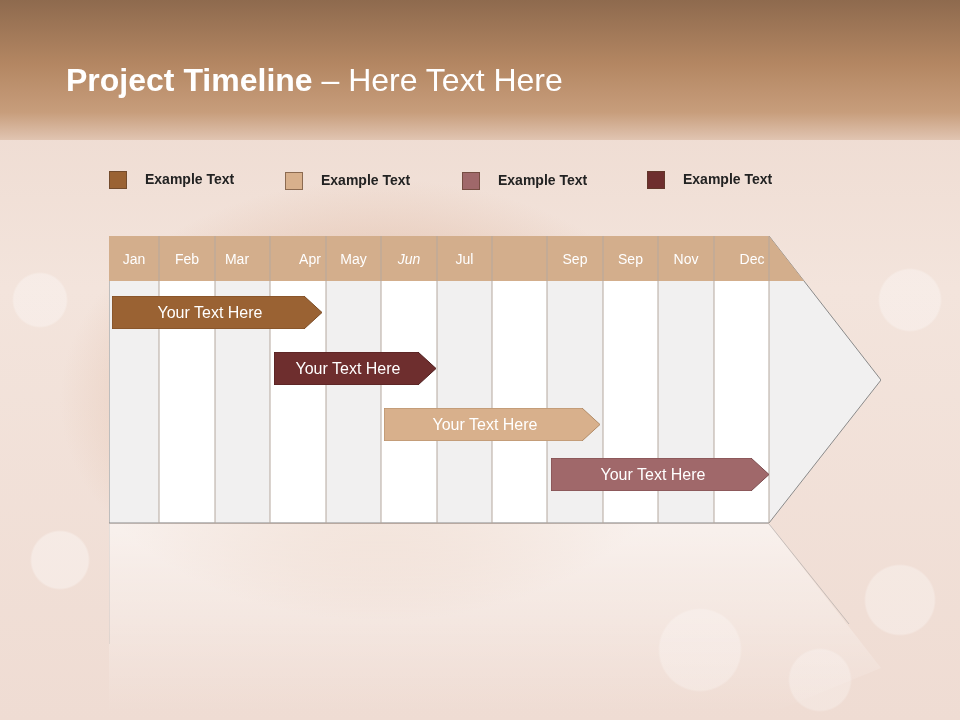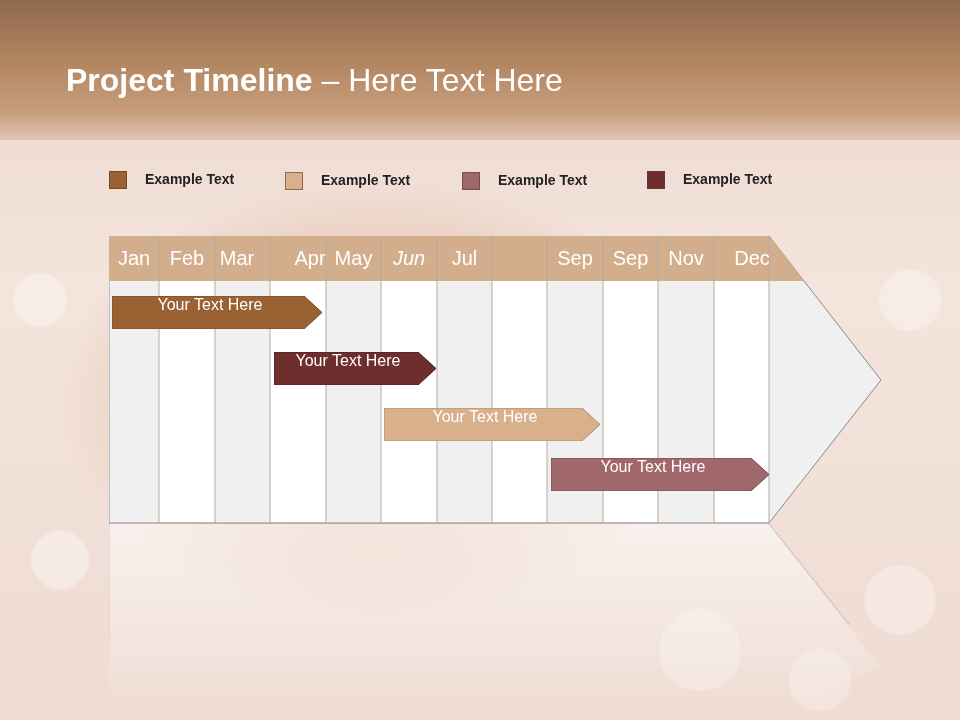--- a/index.html
+++ b/index.html
@@ -20,23 +20,23 @@
   .title { position:absolute; left:66px; top:62px; font-size:32px; color:#ffffff; white-space:nowrap; }
   .title .bold { font-weight:bold; }
 
   .legend-item { position:absolute; height:20px; display:flex; align-items:flex-start; }
   .legend-swatch { width:18px; height:18px; box-sizing:border-box; border:1px solid rgba(90,60,40,0.6); margin-right:18px; }
   .legend-label { font-size:14px; font-weight:bold; color:#222; white-space:nowrap; }
 
   .chart { position:absolute; left:109px; top:236px; width:772px; height:288px; }
   .chart-bg { position:absolute; left:0; top:0; }
   .month { position:absolute; top:0; height:45px; display:flex; align-items:center; justify-content:center;
-    font-size:20px; color:#ffffff; }
+    font-size:14px; color:#ffffff; }
 
-  .bar { position:absolute; height:33px; display:flex; align-items:flex-start; justify-content:center;
+  .bar { position:absolute; height:33px; display:flex; align-items:center; justify-content:center;
     color:#ffffff; font-size:16px; }
   .bar svg { position:absolute; left:0; top:0; }
   .bar span { position:relative; padding-right:14px; }
 </style>
 </head>
 <body>
 
 <div class="header"></div>
 <div class="title">
   <span class="bold">Project Timeline</span><span> – Here Text Here</span>

